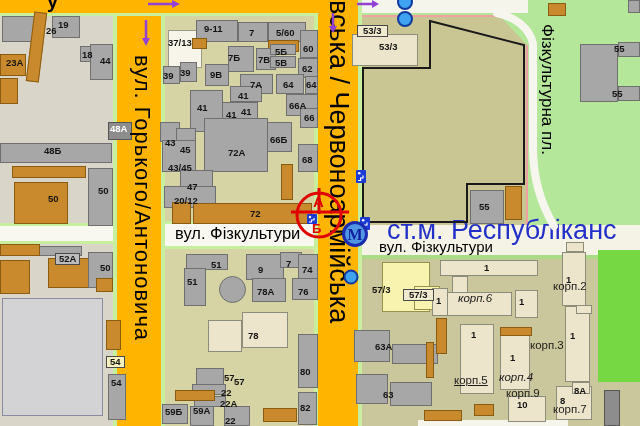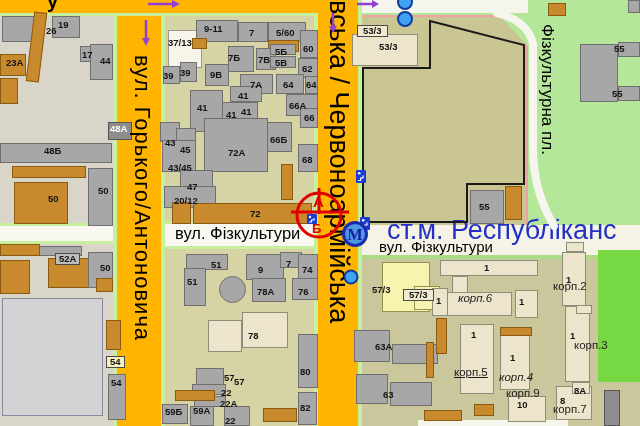--- a/index.html
+++ b/index.html
@@ -173,21 +173,21 @@
   <div class="b o" style="left:436px;top:318px;width:11px;height:36px;"></div>
   <div class="b o" style="left:426px;top:342px;width:8px;height:36px;"></div>
   <div class="b o" style="left:500px;top:327px;width:32px;height:9px;"></div>
   <div class="b o" style="left:424px;top:410px;width:38px;height:11px;"></div>
   <div class="b o" style="left:474px;top:404px;width:20px;height:12px;"></div>
 
   <div class="abs" style="left:0;top:0;width:640px;height:426px;pointer-events:none;">
       <div class="bl" style="left: 46px; top: 26px;">26</div>
       <div class="bl" style="left: 58px; top: 20px;">19</div>
       <div class="bl" style="left: 6px; top: 58px;">23А</div>
-      <div class="bl" style="left: 82px; top: 50px;">17</div>
+      <div class="bl" style="left: 82px; top: 50px;">18</div>
       <div class="bl" style="left: 100px; top: 56px;">44</div>
       <div class="bl white" style="left: 110px; top: 124px;">48А</div>
       <div class="bl" style="left: 44px; top: 146px;">48Б</div>
       <div class="bl" style="left: 48px; top: 194px;">50</div>
       <div class="bl" style="left: 98px; top: 186px;">50</div>
       <div class="bl box-gray" style="left: 55px; top: 253px;">52А</div>
       <div class="bl" style="left: 100px; top: 263px;">50</div>
       <div class="bl box-yellow" style="left: 106px; top: 356px;">54</div>
       <div class="bl" style="left: 111px; top: 378px;">54</div>
       <div class="bl" style="left: 168px; top: 38px;">37/13</div>
@@ -245,24 +245,24 @@
       <div class="bl" style="left: 612px; top: 89px;">55</div>
       <div class="bl" style="left: 372px; top: 285px;">57/3</div>
       <div class="bl box-cream" style="left: 403px; top: 289px;">57/3</div>
       <div class="bl" style="left: 484px; top: 263px;">1</div>
       <div class="bl" style="left: 436px; top: 296px;">1</div>
       <div class="bl corp" style="left: 458px; top: 293px; font-style: italic;">корп.6</div>
       <div class="bl" style="left: 519px; top: 297px;">1</div>
       <div class="bl" style="left: 566px; top: 275px;">1</div>
       <div class="bl corp" style="left: 553px; top: 281px;">корп.2</div>
       <div class="bl" style="left: 570px; top: 331px;">1</div>
-      <div class="bl corp" style="left: 574px; top: 340px;">корп.3</div>
+      <div class="bl corp" style="left: 530px; top: 340px;">корп.3</div>
       <div class="bl" style="left: 375px; top: 342px;">63А</div>
       <div class="bl" style="left: 471px; top: 330px;">1</div>
-      <div class="bl corp" style="left: 454px; top: 367px; text-decoration: underline;">корп.5</div>
+      <div class="bl corp" style="left: 454px; top: 375px; text-decoration: underline;">корп.5</div>
       <div class="bl" style="left: 510px; top: 353px;">1</div>
       <div class="bl corp" style="left: 499px; top: 372px; font-style: italic;">корп.4</div>
       <div class="bl corp" style="left: 506px; top: 388px;">корп.9</div>
       <div class="bl" style="left: 517px; top: 400px;">10</div>
       <div class="bl" style="left: 560px; top: 396px;">8</div>
       <div class="bl" style="left: 574px; top: 386px;">8А</div>
       <div class="bl corp" style="left: 553px; top: 404px;">корп.7</div>
       <div class="bl" style="left: 383px; top: 390px;">63</div>
     </div>
 

